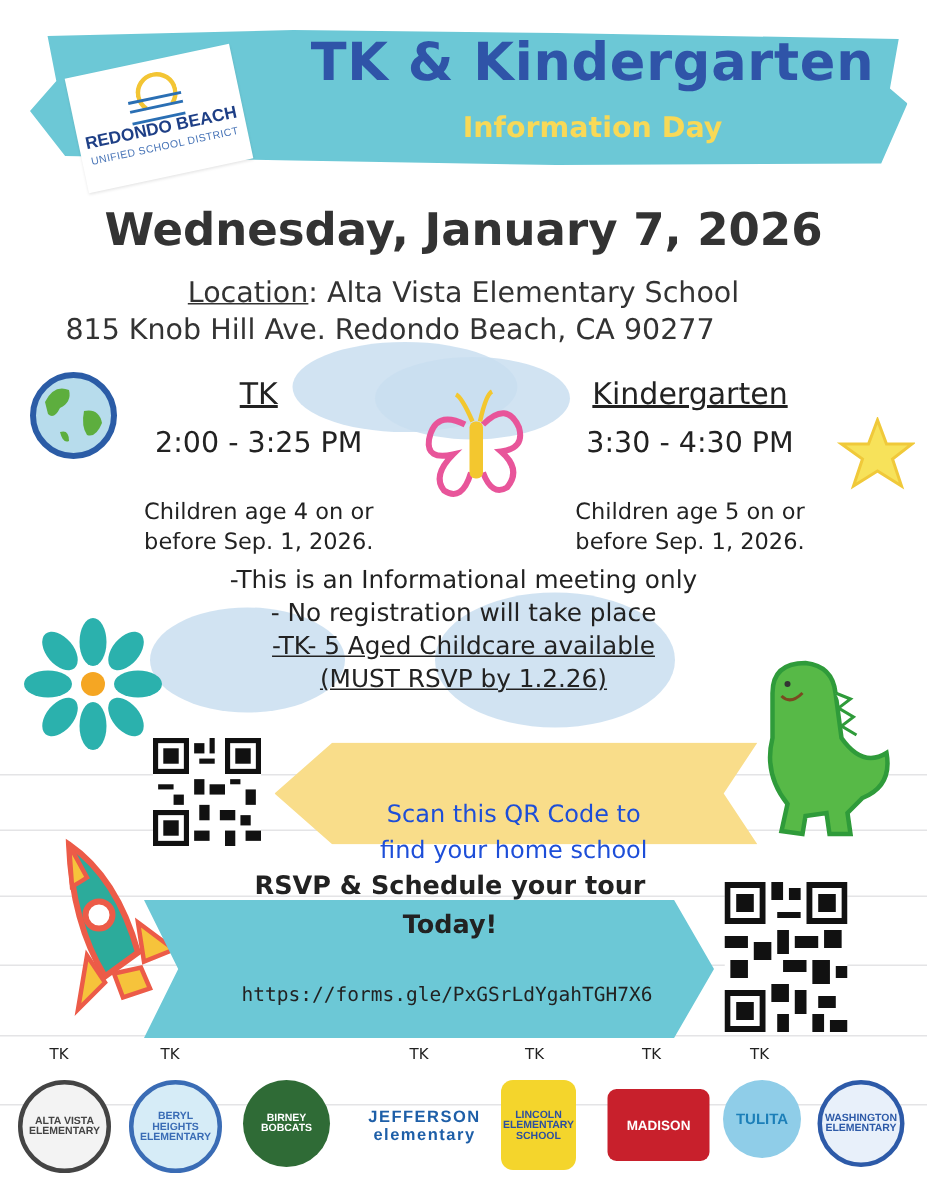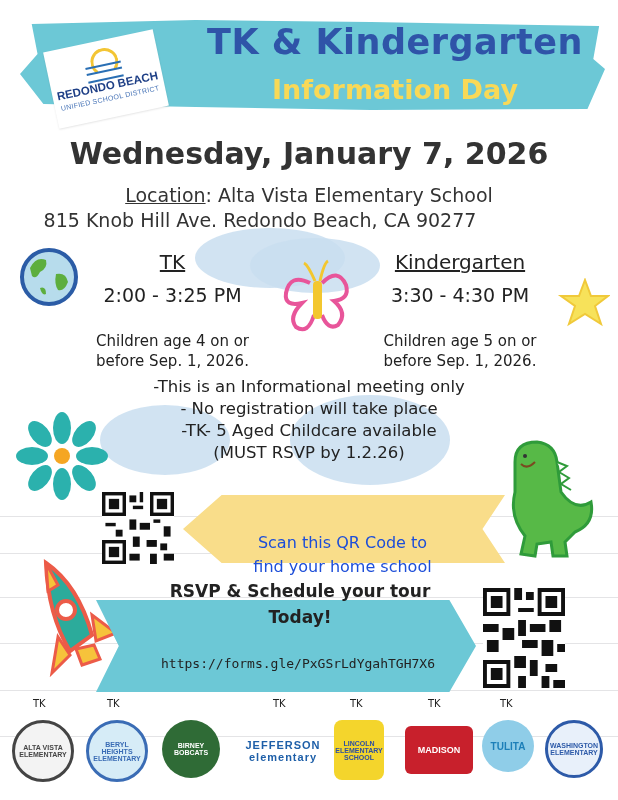--- a/index.html
+++ b/index.html
@@ -18,36 +18,36 @@
                     border-radius:50%; border-bottom-color:transparent; border-right-color:#f3c534; }
   #logo-card .waves { position:absolute; left:38px; top:24px; width:36px; height:12px;
                       border-top:2px solid #2a6fb4; border-bottom:2px solid #2a6fb4; }
   #logo-card .waves::after { content:""; position:absolute; left:0; right:0; top:4px; height:2px; background:#2a6fb4; }
   #logo-card .name { position:absolute; left:0; right:0; top:40px; text-align:center; font-weight:bold;
                      font-size:11.5px; color:#1e3f86; font-family:"Liberation Sans", sans-serif; }
   #logo-card .sub { position:absolute; left:0; right:0; top:55px; text-align:center; font-size:7px;
                     color:#4a76b8; font-family:"Liberation Sans", sans-serif; letter-spacing:0.3px; }
   #title1 { left:190px; top:22px; width:410px; text-align:center; font-size:35px; font-weight:bold;
             color:#2f54a8; font-family:"DejaVu Sans", sans-serif; letter-spacing:0.5px; }
-  #title2 { left:205px; top:74px; width:380px; text-align:center; font-size:27px; font-weight:bold;
+  #title2 { left:205px; top:74px; width:380px; text-align:center; font-size:19px; font-weight:bold;
             color:#f8d957; font-family:"DejaVu Sans", sans-serif; }
 
   #date { left:0; top:136px; width:618px; text-align:center; font-size:30px; font-weight:bold; color:#333; }
   #location { left:0; top:184px; width:618px; text-align:center; font-size:19px; color:#333; }
   #location .ul { text-decoration:underline; }
   #address { left:0; top:209px; width:520px; text-align:center; font-size:19px; color:#333; }
 
   .col-title { font-size:20px; text-decoration:underline; text-align:center; color:#222; }
   .col-time { font-size:19px; text-align:center; color:#222; margin-top:10px; }
   .col-desc { font-size:15px; text-align:center; color:#222; margin-top:25px; line-height:20px; }
   #tk-col { left:50px; top:250px; width:245px; }
   #k-col { left:340px; top:250px; width:240px; }
 
   #notes { left:0; top:376px; width:618px; text-align:center; font-size:16.5px; line-height:22px; color:#222; }
-  #notes .u { }
+  #notes .u { text-decoration:underline; }
 
   #scan-banner { left:183px; top:495px; width:322px; height:68px; background:#f9dd8a;
                  clip-path: polygon(12% 0, 100% 0, 93% 50%, 100% 100%, 12% 100%, 0 50%); }
   #scan-text { left:215px; top:503px; width:255px; text-align:center; font-size:16px; line-height:24px; color:#1d4ed8;margin-top:28px; }
 
   #qr1 { left:102px; top:492px; width:72px; height:72px; }
   #qr2 { left:483px; top:588px; width:82px; height:100px; }
 
   #rsvp-banner { left:96px; top:600px; width:380px; height:92px; background:#6cc8d6;
                  clip-path: polygon(0 0, 93% 0, 100% 50%, 93% 100%, 0 100%, 6% 50%); }

